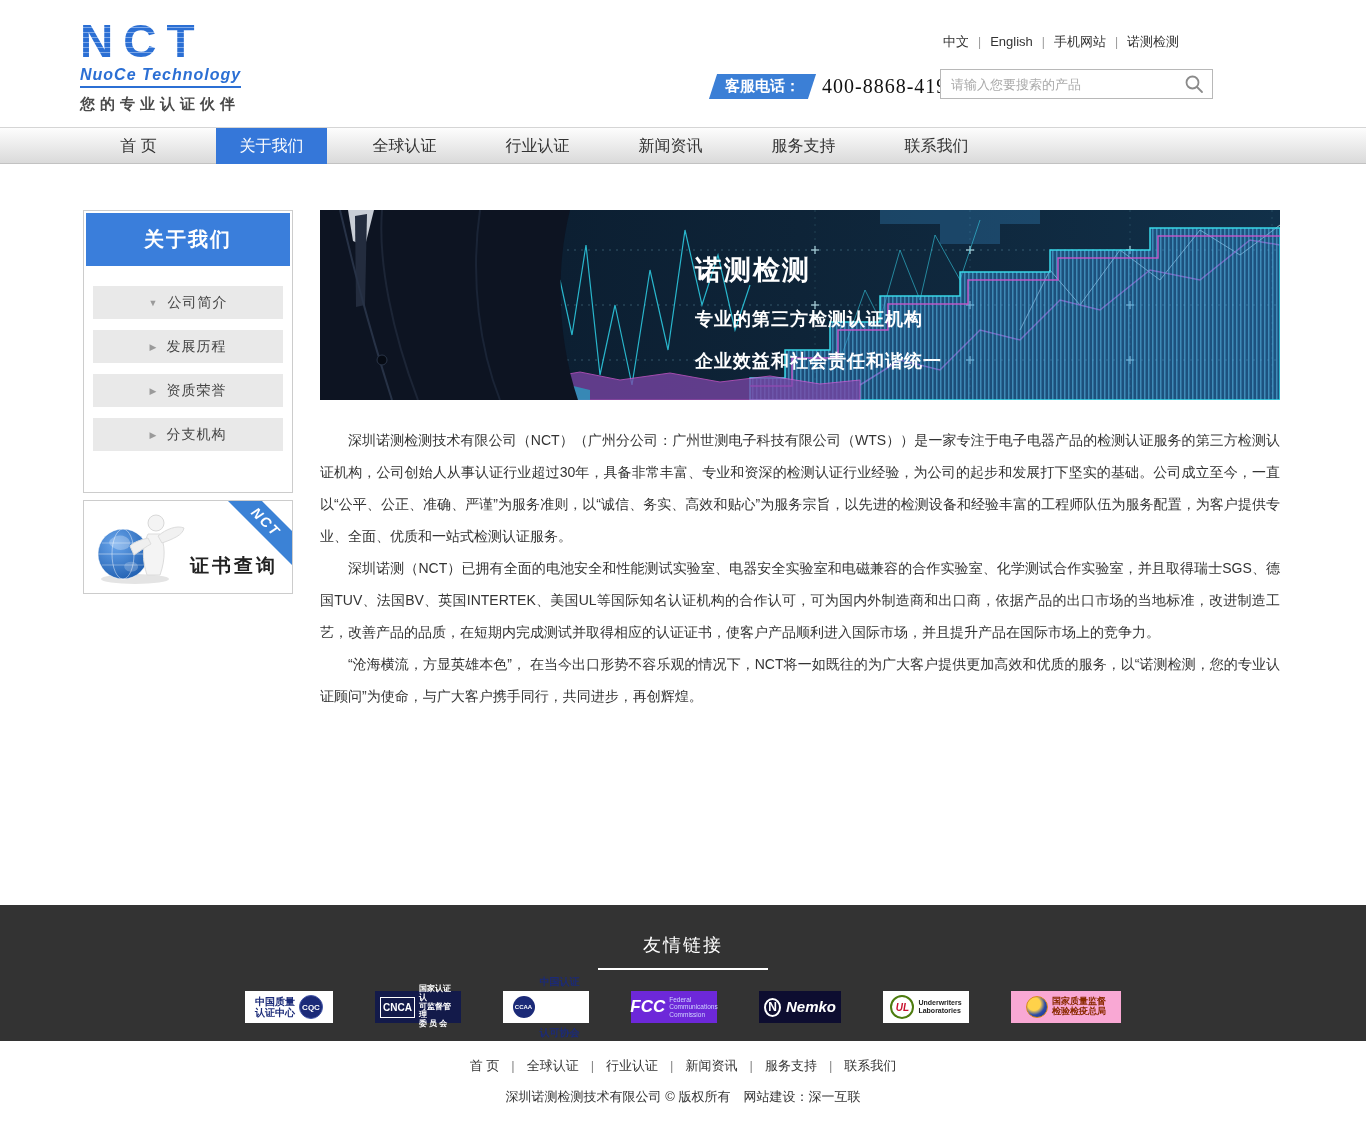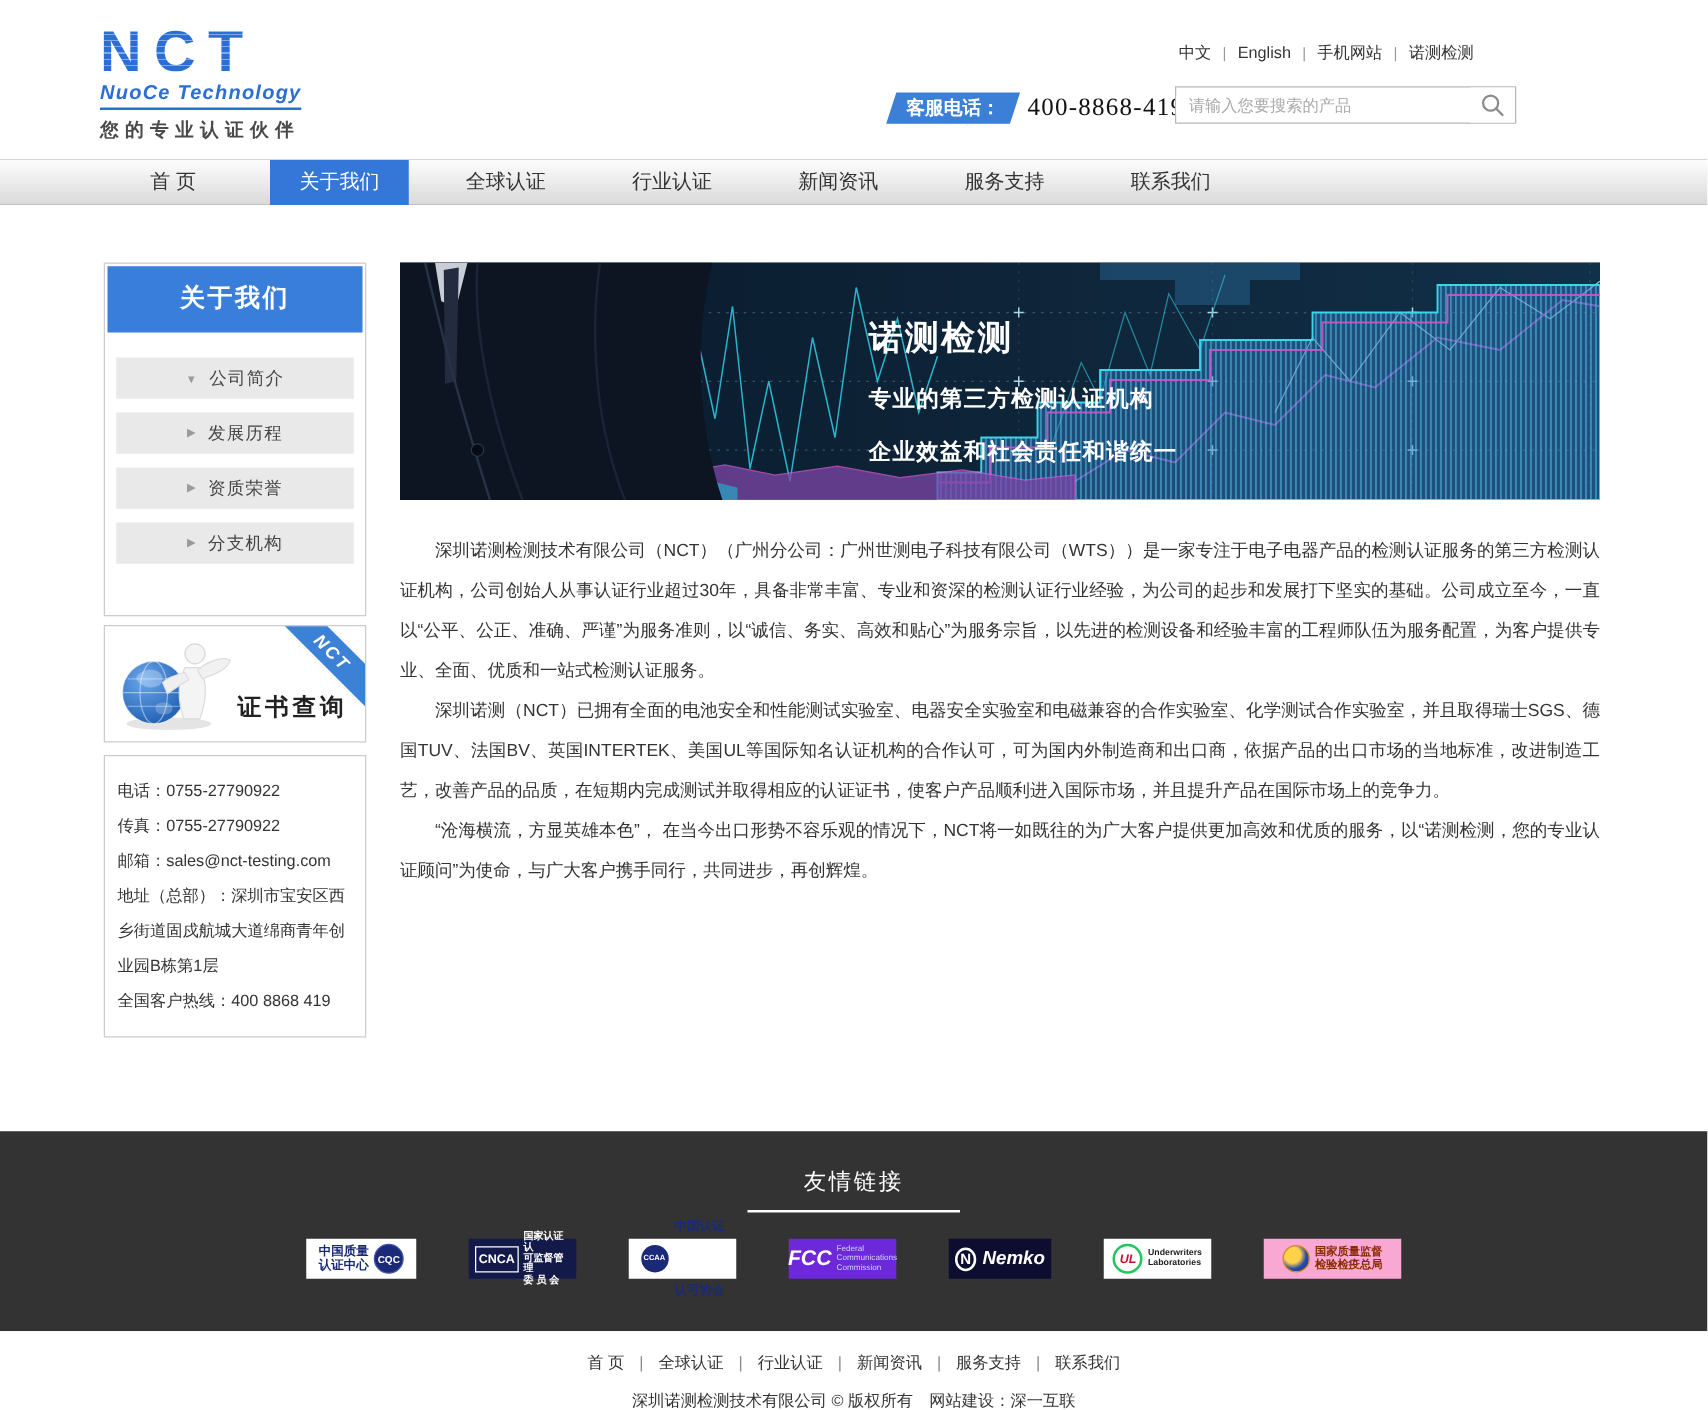--- a/index.html
+++ b/index.html
@@ -69,21 +69,21 @@
 
   
   .breadcrumb { margin-top:21px; padding-bottom:13px; border-bottom:1px solid #ccc; font-size:13px; color:#333; }
   .bc-sep { color:#555; }
 
   
   .article { padding:24px 0 30px; min-height:420px; }
   .article .para { font-size:14px; line-height:32px; color:#333; text-indent:2em; text-align:justify; }
 
   
-  .f-links { background:#333333; text-align:center; padding:28px 0 42px; }
+  .f-links { background:#333333; text-align:center; padding:28px 0 18px; }
   .fl-title { color:#fff; font-size:18px; letter-spacing:2px; }
   .fl-sub { color:#f0f0f0; font-size:12px; letter-spacing:2px; margin-top:9px; }
   .fl-line { width:170px; height:2px; background:#fff; margin:11px auto 21px; }
   .logo-row { display:flex; justify-content:center; align-items:center; gap:42px; }
   .flogo { height:32px; display:flex; align-items:center; justify-content:center; padding:0 5px; cursor:pointer; }
   .flogo .lines { display:flex; flex-direction:column; line-height:1.1; text-align:left; }
   .flogo .ln { display:block; }
   .flogo-cqc { background:#fff; width:88px; }
   .flogo-cqc .lines { order:-1; font-size:10px; font-weight:bold; color:#1b2a78; margin-right:4px; }
   .flogo-cqc .mark { width:24px; height:24px; border-radius:50%; background:#1b2a78; color:#fff; font-size:8px; font-weight:bold; display:flex; align-items:center; justify-content:center; border:1px solid #4456a8; }
@@ -93,21 +93,21 @@
   .flogo-ccaa { background:#fff; width:86px; }
   .flogo-ccaa .mark { width:22px; height:22px; border-radius:50%; background:#1b2a78; color:#fff; font-size:6px; font-weight:bold; display:flex; align-items:center; justify-content:center; margin-right:5px; }
   .flogo-ccaa .lines { font-size:10px; font-weight:bold; color:#1b2a78;gap:40px; }
   .flogo-fcc { background:#6d28d9; width:86px; }
   .flogo-fcc .mark { color:#fff; font-size:17px; font-weight:800; font-style:italic; margin-right:4px; }
   .flogo-fcc .lines { font-size:6.5px; color:#cfd4ff; }
   .flogo-nemko { background:#0d0d30; width:82px; }
   .flogo-nemko .mark { width:19px; height:19px; border-radius:50%; border:2px solid #fff; color:#fff; font-size:12px; font-weight:bold; display:flex; align-items:center; justify-content:center; margin-right:5px; }
   .flogo-nemko .lines { font-size:15px; font-weight:800; color:#fff; font-style:italic; }
   .flogo-ul { background:#fff; width:86px; }
-  .flogo-ul .mark { width:24px; height:24px; border-radius:50%; border:2px solid #22c55e; color:#c8102e; font-size:10px; font-weight:bold; font-style:italic; display:flex; align-items:center; justify-content:center; margin-right:4px; }
+  .flogo-ul .mark { width:24px; height:24px; border-radius:50%; border:2px solid #4d7c0f; color:#c8102e; font-size:10px; font-weight:bold; font-style:italic; display:flex; align-items:center; justify-content:center; margin-right:4px; }
   .flogo-ul .lines { font-size:7px; font-weight:bold; color:#222; }
   .flogo-aqsiq { background:#f9a8d4; width:110px; }
   .flogo-aqsiq .mark { width:22px; height:22px; border-radius:50%; background:radial-gradient(circle at 35% 35%, #ffd24a 0 35%, #2a4aaa 60%, #16307e); margin-right:4px; border:1px solid #d88a1a; }
   .flogo-aqsiq .lines { font-size:9px; font-weight:bold; color:#8a2a00; }
 
   
   .footer { background:#fff; text-align:center; padding:16px 0 14px; }
   .footer-links { font-size:13px; color:#333; }
   .footer-links .fsep { color:#888; padding:0 12px; }
   .copyright { font-size:13px; color:#333; margin-top:13px; }
@@ -200,27 +200,20 @@
         <path d="M58,27 C52,39 52,53 57,68 L70,68 C76,51 75,37 70,27 Z" fill="#f4f4f4" stroke="#dcdcdc"></path>
         <path d="M68,29 C76,22 87,18 94,21 C93,28 83,32 72,36 Z" fill="#f1f1f1" stroke="#dcdcdc"></path>
         <path d="M58,31 C50,33 44,35 40,39 L44,48 C50,44 57,39 61,37 Z" fill="#efefef" stroke="#dddddd"></path>
       </svg>
       <span class="cert-label" data-interactable="false">证书查询</span>
       <div class="ribbon" data-interactable="false">
         <span data-interactable="false">NCT</span>
       </div>
     </div>
 
-    <div class="contact-box" data-interactable="false">
-        <p class="contact-line" data-interactable="false">电话：0755-27790922</p>
-        <p class="contact-line" data-interactable="false">传真：0755-27790922</p>
-        <p class="contact-line" data-interactable="false">邮箱：sales@nct-testing.com</p>
-        <p class="contact-line" data-interactable="false">地址（总部）：深圳市宝安区西乡街道固戍航城大道绵商青年创业园B栋第1层</p>
-        <p class="contact-line" data-interactable="false">全国客户热线：400 8868 419</p>
-      </div>
   </div>
 
   <div class="content-col" data-interactable="false">
 
     <div class="banner" data-interactable="false">
       <svg data-interactable="false" width="960" height="190" viewBox="0 0 960 190">
         <defs>
           <linearGradient id="bgGrad" x1="0" y1="0" x2="1" y2="0">
             <stop offset="0" stop-color="#0a1a2c"></stop>
               <stop offset="0.5" stop-color="#0e2438"></stop>

